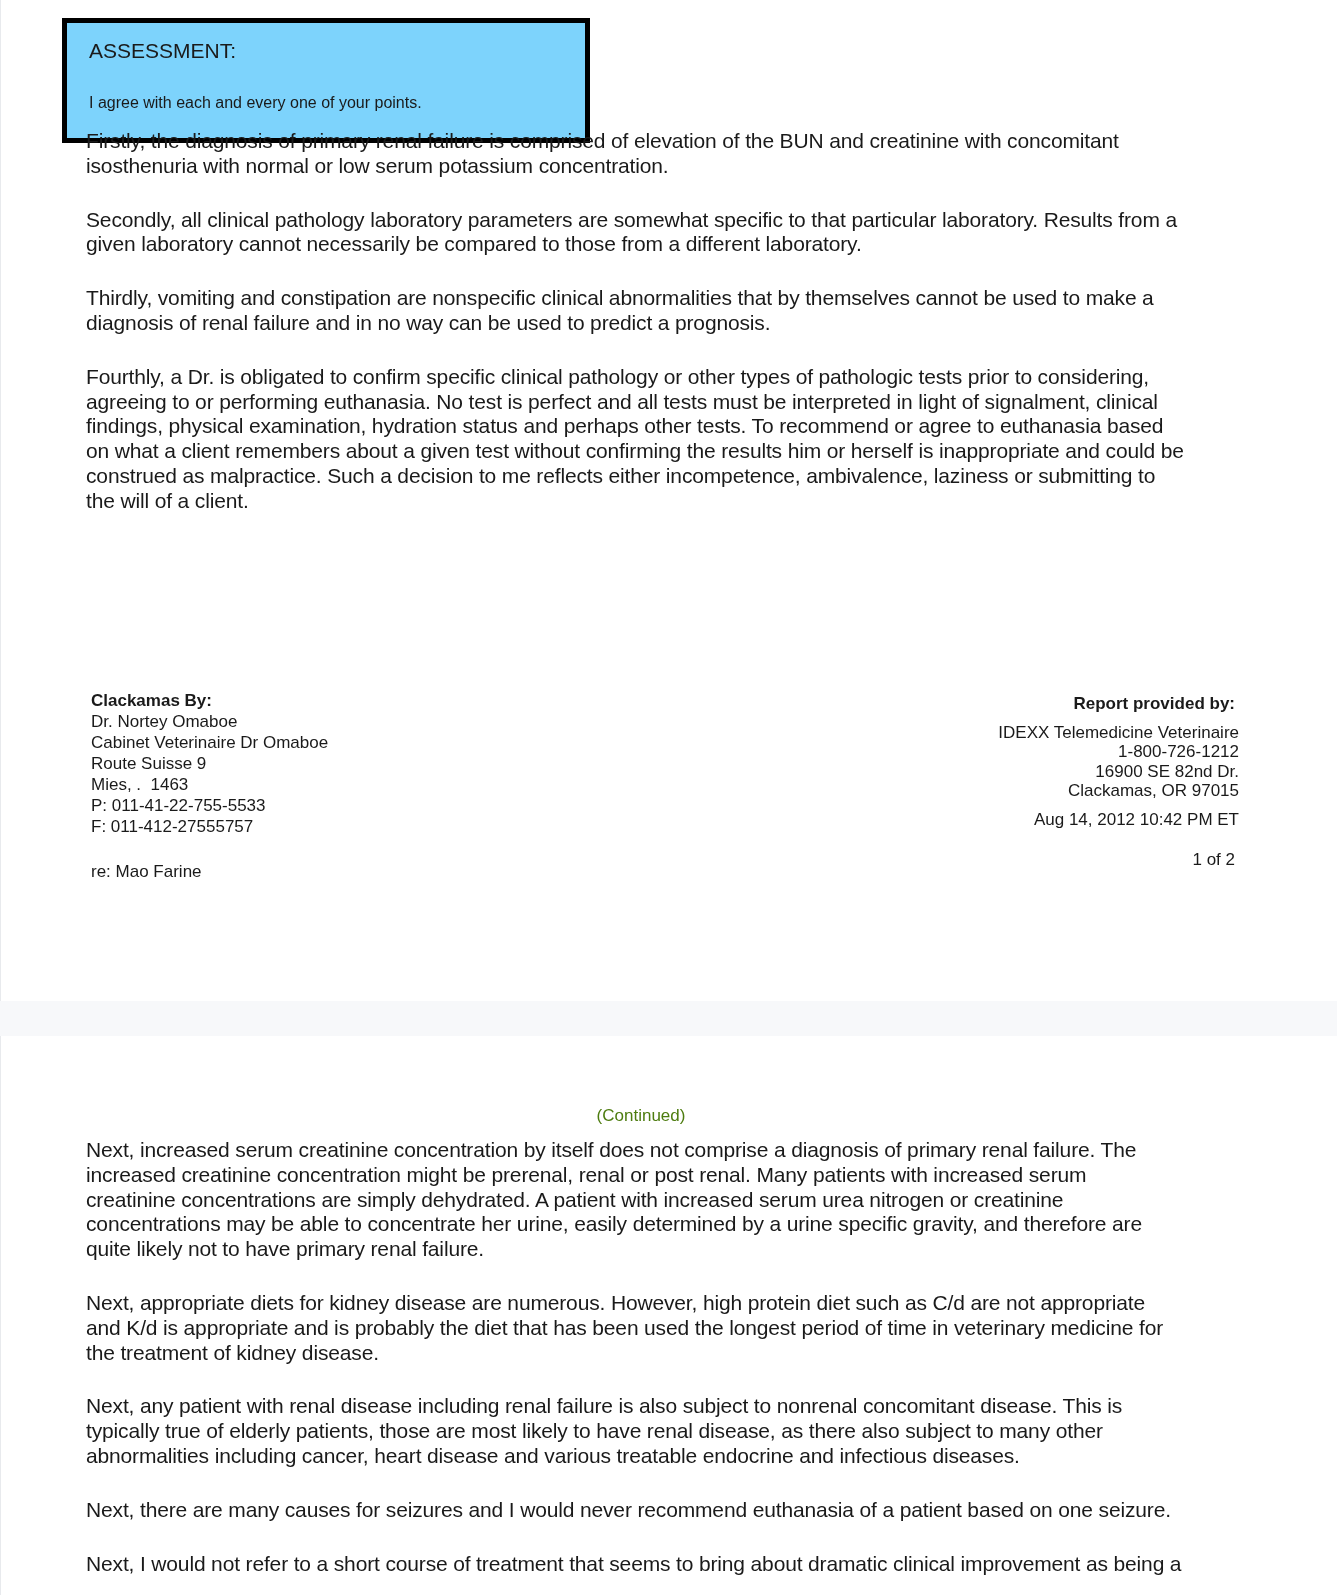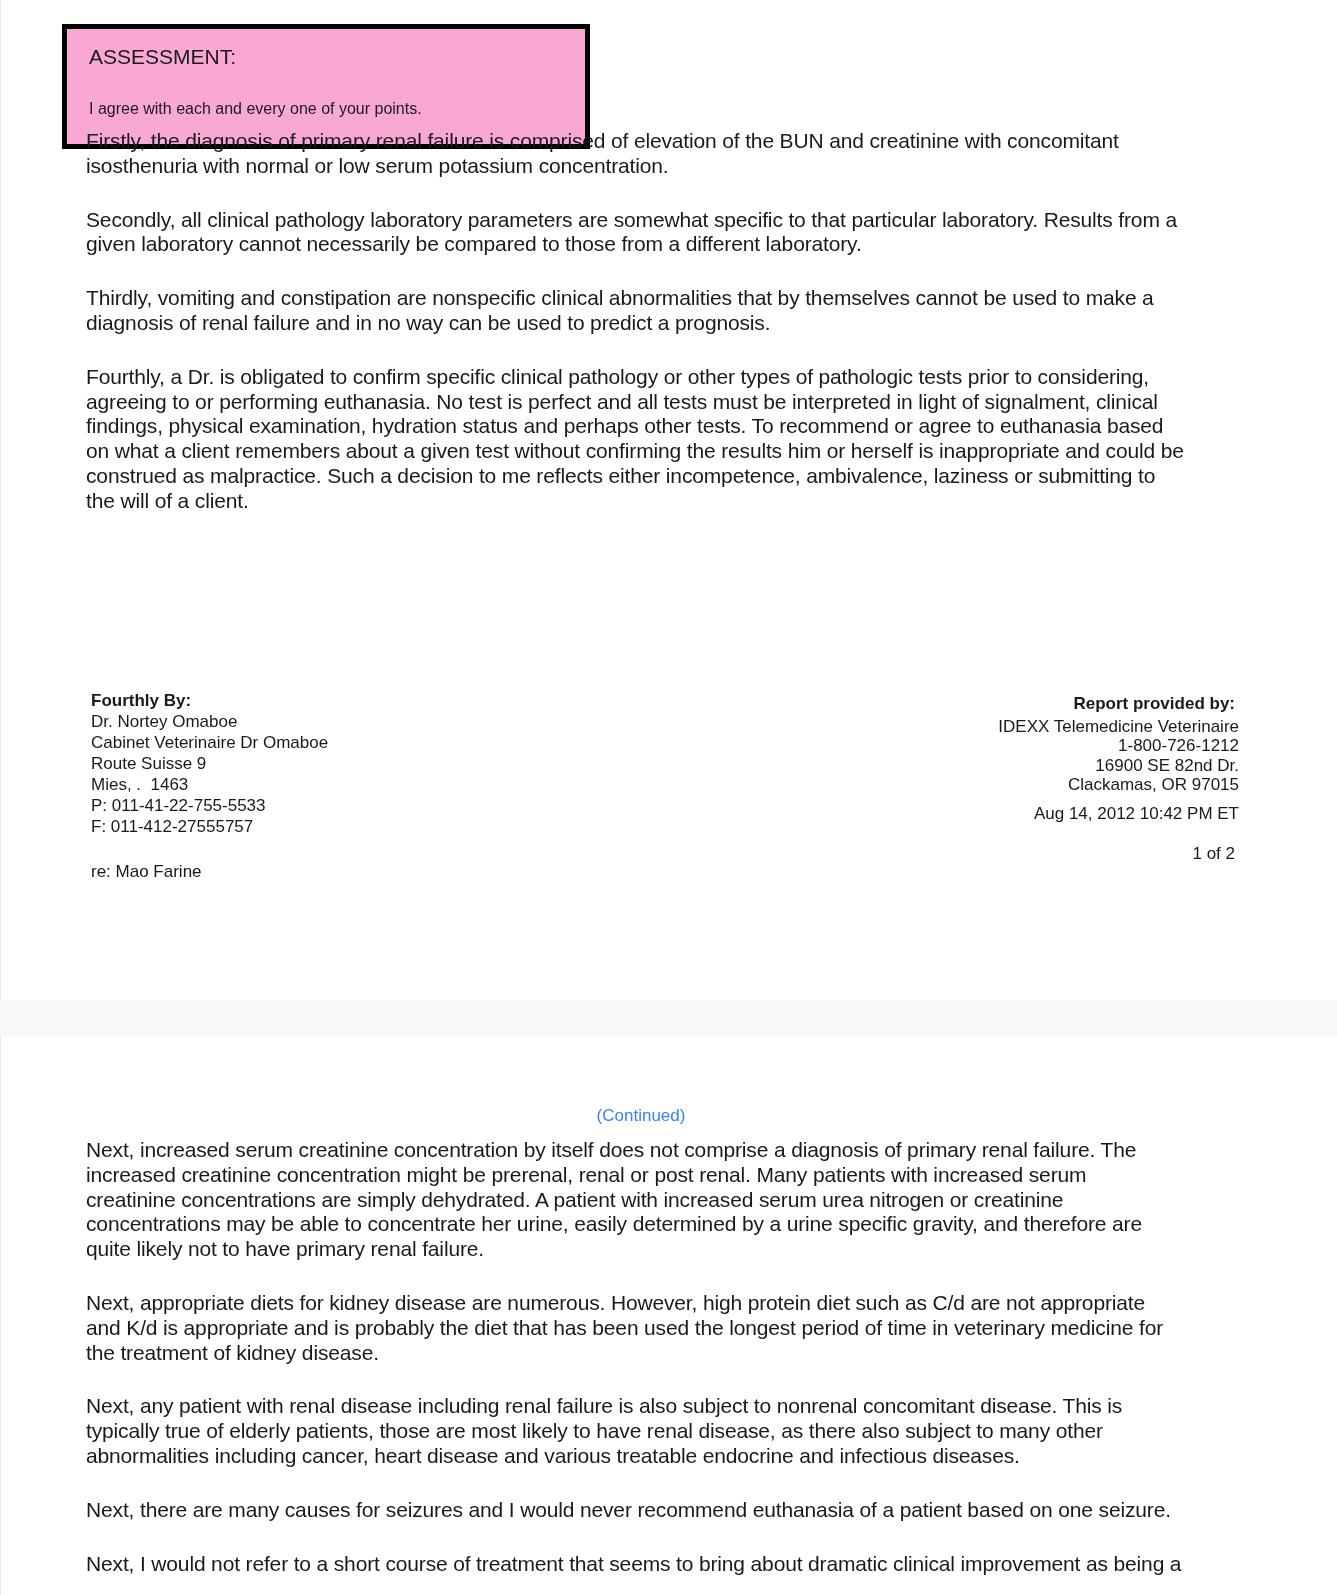--- a/index.html
+++ b/index.html
@@ -30,25 +30,25 @@
       top: 1001px;
       width: 1337px;
       height: 35px;
       background: #f7f8fa;
     }
     #page2 { top: 1036px; height: 560px; }
 
     .assessment-box {
       position: absolute;
       left: 61px;
-      top: 24px;
+      top: 18px;
       width: 518px;
       height: 115px;
       border: 5px solid #000000;
-      background: #f9a8d4;
+      background: #7dd3fc;
     }
     .assessment-heading {
       position: absolute;
       left: 22px;
       top: 16px;
       font-size: 21px;
       line-height: 24px;
       white-space: nowrap;
     }
     .assessment-lead {
@@ -86,32 +86,32 @@
     .footer-left .re { margin-top: 24px; }
 
     .footer-right {
       position: absolute;
       right: 98px;
       top: 694px;
       font-size: 17px;
       line-height: 19.5px;
       text-align: right;
     }
-    .footer-right .label { font-weight: bold; margin-bottom: 3px; margin-right: 4px; }
+    .footer-right .label { font-weight: bold; margin-bottom: 9px; margin-right: 4px; }
     .footer-right .datetime { margin-top: 9px; }
     .footer-right .page-count { margin-top: 21px; margin-right: 4px; }
 
     .continued {
       position: absolute;
       left: 0;
       width: 1280px;
       top: 70px;
       text-align: center;
       font-size: 17px;
-      color: #3b82f6;
+      color: #4d7c0f;
     }
   </style>
 </head>
 <body>
 
 <div class="page" id="page1">
   <div class="assessment-box">
     <div class="assessment-heading">ASSESSMENT:</div>
     <div class="assessment-lead">I agree with each and every one of your points.</div>
   </div>
@@ -125,21 +125,21 @@
 diagnosis of renal failure and in no way can be used to predict a prognosis.</p>
     <p>Fourthly, a Dr. is obligated to confirm specific clinical pathology or other types of pathologic tests prior to considering,
 agreeing to or performing euthanasia.  No test is perfect and all tests must be interpreted in light of signalment, clinical
 findings, physical examination, hydration status and perhaps other tests.  To recommend or agree to euthanasia based
 on what a client remembers about a given test without confirming the results him or herself is inappropriate and could be
 construed as malpractice.  Such a decision to me reflects either incompetence, ambivalence, laziness or submitting to
 the will of a client.</p>
   </div>
 
   <div class="footer-left">
-    <div class="label">Fourthly By:</div>
+    <div class="label">Clackamas By:</div>
     <div>Dr. Nortey Omaboe</div>
     <div>Cabinet Veterinaire Dr Omaboe</div>
     <div>Route Suisse 9</div>
     <div style="white-space:pre">Mies, .  1463</div>
     <div>P: 011-41-22-755-5533</div>
     <div>F: 011-412-27555757</div>
     <div class="re">re: Mao Farine</div>
   </div>
 
   <div class="footer-right">

